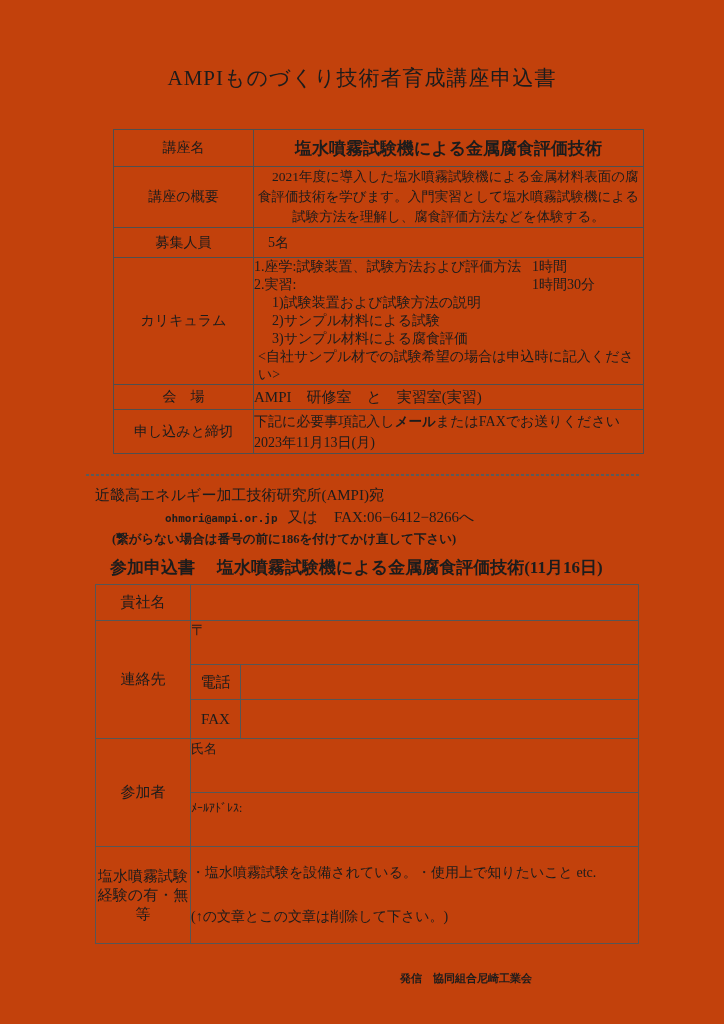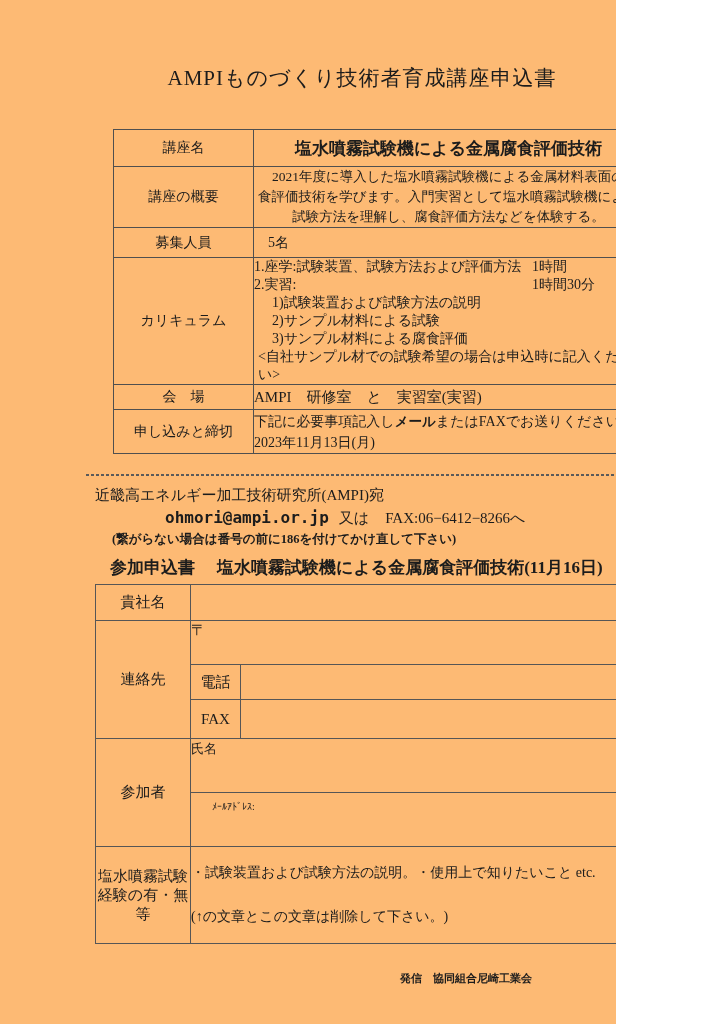--- a/index.html
+++ b/index.html
@@ -1,17 +1,17 @@
 <!DOCTYPE html>
 <html><head>
 <meta charset="utf-8">
 <style>
   html,body { margin:0; padding:0; background:#ffffff; }
   .page {
-    position:relative; width:616px; height:1024px; background:#fdba74;
+    position:relative; width:724px; height:1024px; background:#c2410c;
     font-family:"Liberation Serif","DejaVu Serif",serif; color:#1c1c1c;
     overflow:hidden;
   }
   .doc-title {
     position:absolute; top:64px; left:0; width:724px; text-align:center;
     font-size:21px; letter-spacing:1px; font-weight:normal;
   }
   table.tbl { position:absolute; border-collapse:collapse; table-layout:fixed; }
   table.tbl td { border:1px solid #4f4f4f; padding:0; overflow:hidden; }
   .lbl { text-align:center; vertical-align:middle; font-size:14px; }
@@ -30,34 +30,34 @@
   .venue-val { font-size:15px; white-space:nowrap; }
   .deadline { font-size:14px; line-height:21px; padding:1px 6px;margin-left:12px; }
   .bold-goth { font-weight:bold; font-family:"Liberation Sans",sans-serif; font-size:13.5px; }
   
   .dashed-line {
     position:absolute; left:86px; top:474px; width:554px; height:2px;
     background:repeating-linear-gradient(90deg,#5a5a5a 0 3px,transparent 3px 5px);
   }
   .recipient { position:absolute; left:95px; top:486px; font-size:15px; }
   .email-line { position:absolute; left:165px; top:508px; font-size:15px; white-space:nowrap; }
-  .email-addr { font-family:"DejaVu Sans Mono",monospace; font-weight:bold; font-size:16px; }
+  .email-addr { font-family:"DejaVu Sans Mono",monospace; font-weight:bold; font-size:11px; }
   .or-text { margin:0 16px 0 10px; }
   .phone-note { position:absolute; left:112px; top:531px; font-size:12.5px; font-weight:bold; }
   .app-heading { position:absolute; left:110px; top:556px; font-size:17px; font-weight:bold; white-space:nowrap; }
   .app-heading .gap { margin-right:22px; }
   
   #app-table { left:95px; top:584px; width:543px; }
   #app-table td { border:1px solid #565656; }
   #app-table .lbl { font-size:15px; line-height:19px; }
   .sublbl { text-align:center; vertical-align:middle; font-size:15px; }
   .field { vertical-align:top; padding:3px 8px; }
   .postal-mark { font-size:15px; }
   .name-lbl { font-size:13px; }
-  .mail-lbl { font-size:10px; display:inline-block; padding-top:8px;margin-left:21px; }
+  .mail-lbl { font-size:12px; display:inline-block; padding-top:8px; }
   .exp-val { vertical-align:middle; font-size:14px; padding:0 6px 14px 8px; }
   .exp-val .l2 { margin-top:26px; }
   .doc-footer { position:absolute; left:400px; top:971px; font-size:11px; font-weight:bold; white-space:nowrap; }
 </style>
 </head>
 <body>
 
 <div class="page">
 
   <div class="doc-title">AMPIものづくり技術者育成講座申込書</div>
@@ -149,21 +149,21 @@
     <tr style="height:54px">
       <td class="field" colspan="2"><span class="mail-lbl">ﾒｰﾙｱﾄﾞﾚｽ:</span></td>
     </tr>
     <tr style="height:97px">
       <td class="lbl">
         <div>塩水噴霧試験</div>
         <div>経験の有・無</div>
         <div>等</div>
       </td>
       <td class="exp-val" colspan="2">
-        <div>・試験装置および試験方法の説明。・使用上で知りたいこと etc.</div>
+        <div>・塩水噴霧試験を設備されている。・使用上で知りたいこと etc.</div>
         <div class="l2">(↑の文章とこの文章は削除して下さい。)</div>
       </td>
     </tr>
   </tbody>
     </table>
 
   <div class="doc-footer">発信　協同組合尼崎工業会</div>
 
 </div>
 

